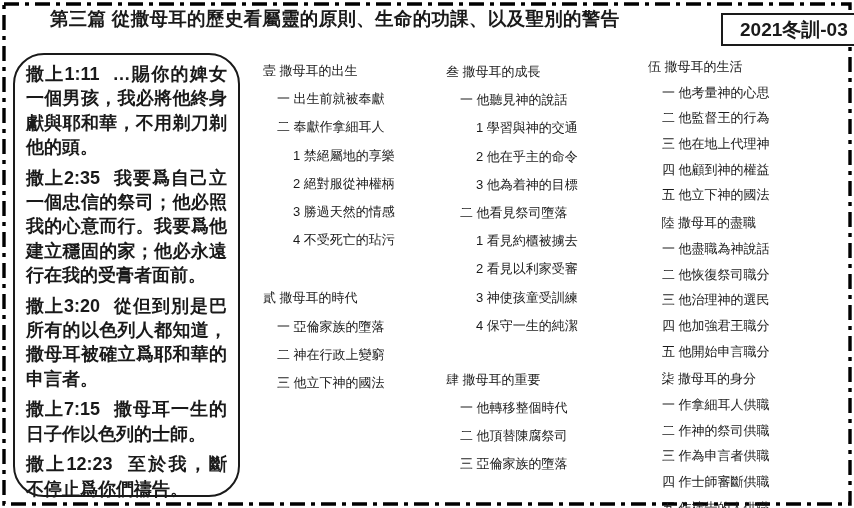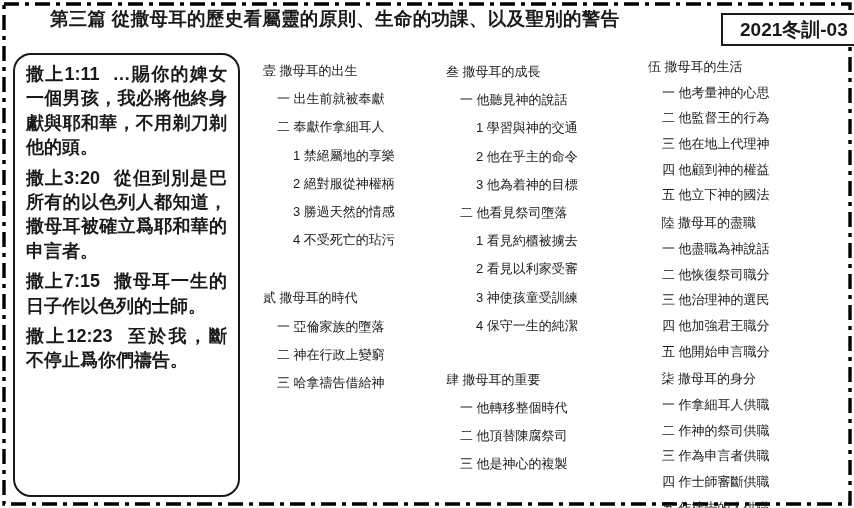--- a/index.html
+++ b/index.html
@@ -12,21 +12,21 @@
     position:absolute;left:10px;top:6px;font-size:18.5px;font-weight:700;
     letter-spacing:0.3px;white-space:nowrap;margin-left:40px;
   }
   .badge{
     position:absolute;left:721px;top:13px;width:118px;height:29px;
     border:2px solid #1a1a1a;font-size:19px;font-weight:700;
     text-align:left;line-height:29px;background:#fff;padding-left:17px;
   }
   .scripture{
     position:absolute;left:13px;top:53px;width:227px;height:444px;
-    border:2.5px solid #1a1a1a;border-radius:18px;box-sizing:border-box;
+    border:2.5px solid #1a1a1a;border-radius:31px;box-sizing:border-box;
     padding:7px 11px 0 11px;font-size:18px;font-weight:700;line-height:24.4px;
     background:#fff;
   }
   .verse{margin:0 0 6px 0;text-align:justify;}
   .vref{margin-right:13px;}
   .col{position:absolute;font-size:13px;font-weight:400;white-space:nowrap;}
   .colA{left:263px;top:57px;}
   .colB{left:446px;top:58px;}
   .colC{left:648px;top:54px;}
   .colA .line,.colB .line{height:28.2px;line-height:28.2px;}
@@ -48,20 +48,23 @@
 
   <div class="title">第三篇 從撒母耳的歷史看屬靈的原則、生命的功課、以及聖別的警告</div>
 
   <div class="badge">2021冬訓-03</div>
 
   <div class="scripture">
     <p class="verse">
       <span class="vref">撒上1:11</span><span class="vtext">…賜你的婢女一個男孩，我必將他終身獻與耶和華，不用剃刀剃他的頭。</span>
     </p>
     <p class="verse">
+      <span class="vref">撒上2:35</span><span class="vtext">我要爲自己立一個忠信的祭司；他必照我的心意而行。我要爲他建立穩固的家；他必永遠行在我的受膏者面前。</span>
+    </p>
+    <p class="verse">
       <span class="vref">撒上3:20</span><span class="vtext">從但到別是巴所有的以色列人都知道，撒母耳被確立爲耶和華的申言者。</span>
     </p>
     <p class="verse">
       <span class="vref">撒上7:15</span><span class="vtext">撒母耳一生的日子作以色列的士師。</span>
     </p>
     <p class="verse">
       <span class="vref">撒上12:23</span><span class="vtext">至於我，斷不停止爲你們禱告。</span>
     </p>
   </div>
 
@@ -72,42 +75,42 @@
       <div class="line l2">二 奉獻作拿細耳人</div>
       <div class="line l3">1 禁絕屬地的享樂</div>
       <div class="line l3">2 絕對服從神權柄</div>
       <div class="line l3">3 勝過天然的情感</div>
       <div class="line l3">4 不受死亡的玷污</div>
     </div>
     <div class="section">
       <div class="line l1">貳 撒母耳的時代</div>
       <div class="line l2">一 亞倫家族的墮落</div>
       <div class="line l2">二 神在行政上變窮</div>
-      <div class="line l2">三 哈拿禱告借給神</div>
+      <div class="line l2">三 他立下神的國法</div>
     </div>
   </div>
 
   <div class="col colB">
     <div class="section">
       <div class="line l1">叁 撒母耳的成長</div>
       <div class="line l2">一 他聽見神的說話</div>
       <div class="line l3">1 學習與神的交通</div>
       <div class="line l3">2 他在乎主的命令</div>
       <div class="line l3">3 他為着神的目標</div>
       <div class="line l2">二 他看見祭司墮落</div>
       <div class="line l3">1 看見約櫃被擄去</div>
       <div class="line l3">2 看見以利家受審</div>
       <div class="line l3">3 神使孩童受訓練</div>
       <div class="line l3">4 保守一生的純潔</div>
     </div>
     <div class="section">
       <div class="line l1">肆 撒母耳的重要</div>
       <div class="line l2">一 他轉移整個時代</div>
       <div class="line l2">二 他頂替陳腐祭司</div>
-      <div class="line l2">三 他是神心的複製</div>
+      <div class="line l2">三 亞倫家族的墮落</div>
     </div>
   </div>
 
   <div class="col colC">
     <div class="section">
       <div class="line l1">伍 撒母耳的生活</div>
       <div class="line l2">一 他考量神的心思</div>
       <div class="line l2">二 他監督王的行為</div>
       <div class="line l2">三 他在地上代理神</div>
       <div class="line l2">四 他顧到神的權益</div>

